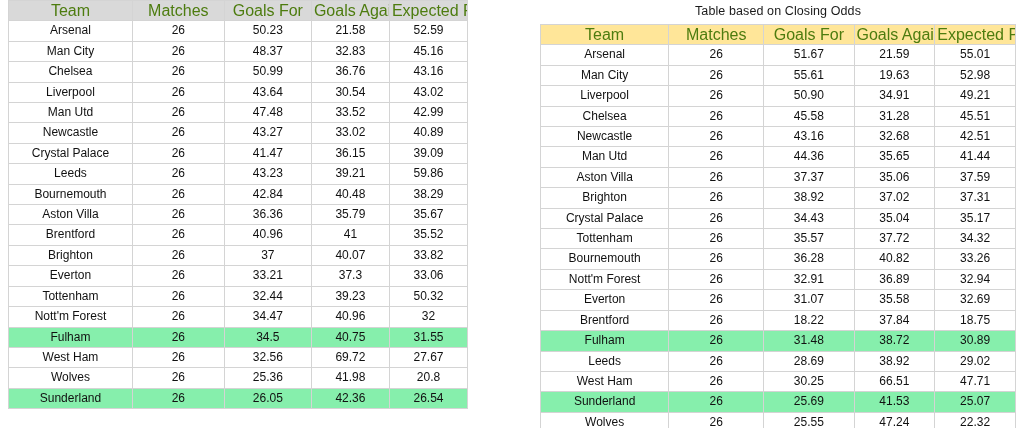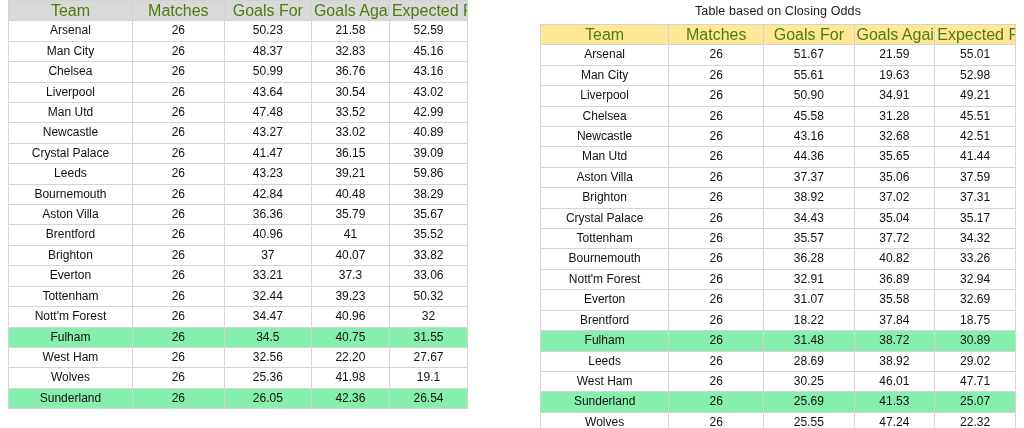--- a/index.html
+++ b/index.html
@@ -204,29 +204,29 @@
             <td>Fulham</td>
             <td>26</td>
             <td>34.5</td>
             <td>40.75</td>
             <td>31.55</td>
           </tr>
           <tr>
             <td>West Ham</td>
             <td>26</td>
             <td>32.56</td>
-            <td>22.20</td>
+            <td>69.72</td>
             <td>27.67</td>
           </tr>
           <tr>
             <td>Wolves</td>
             <td>26</td>
             <td>25.36</td>
             <td>41.98</td>
-            <td>19.1</td>
+            <td>20.8</td>
           </tr>
           <tr class="hl">
             <td>Sunderland</td>
             <td>26</td>
             <td>26.05</td>
             <td>42.36</td>
             <td>26.54</td>
           </tr>
         </tbody>
     </table>
@@ -363,21 +363,21 @@
             <td>Leeds</td>
             <td>26</td>
             <td>28.69</td>
             <td>38.92</td>
             <td>29.02</td>
           </tr>
           <tr>
             <td>West Ham</td>
             <td>26</td>
             <td>30.25</td>
-            <td>46.01</td>
+            <td>66.51</td>
             <td>47.71</td>
           </tr>
           <tr class="hl">
             <td>Sunderland</td>
             <td>26</td>
             <td>25.69</td>
             <td>41.53</td>
             <td>25.07</td>
           </tr>
           <tr>

